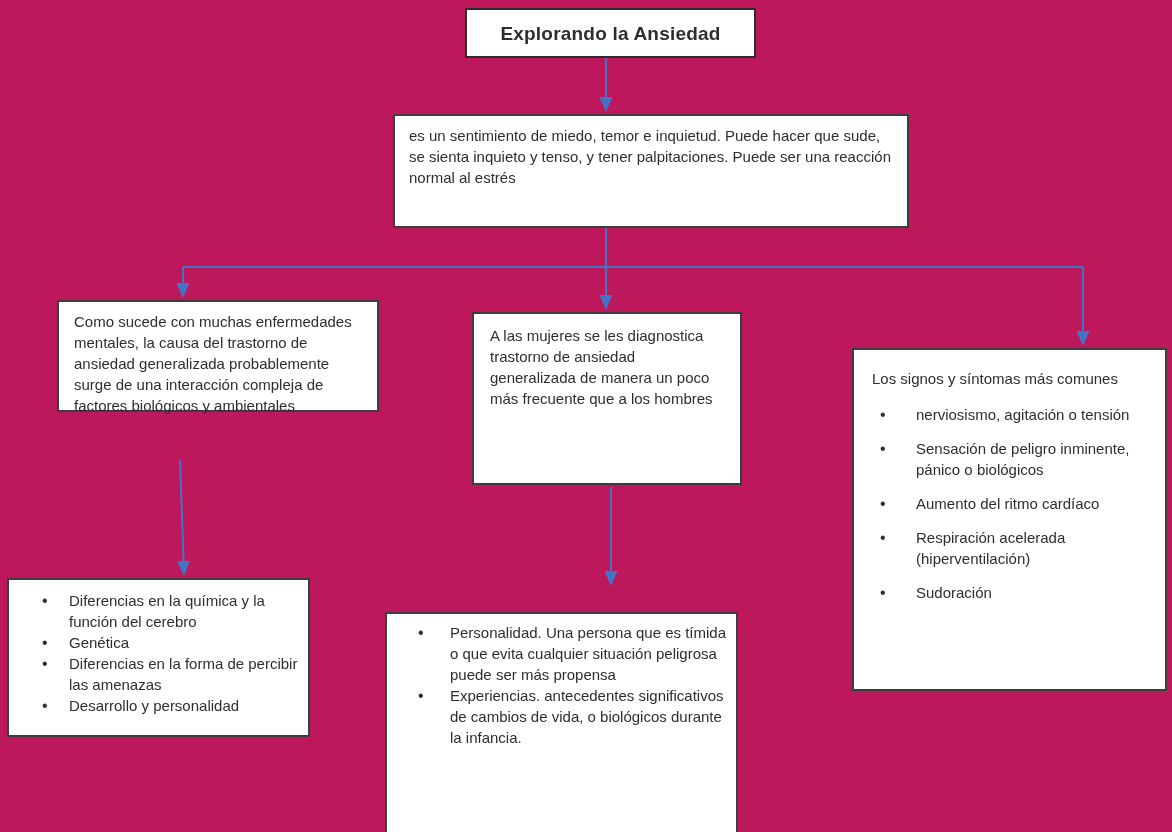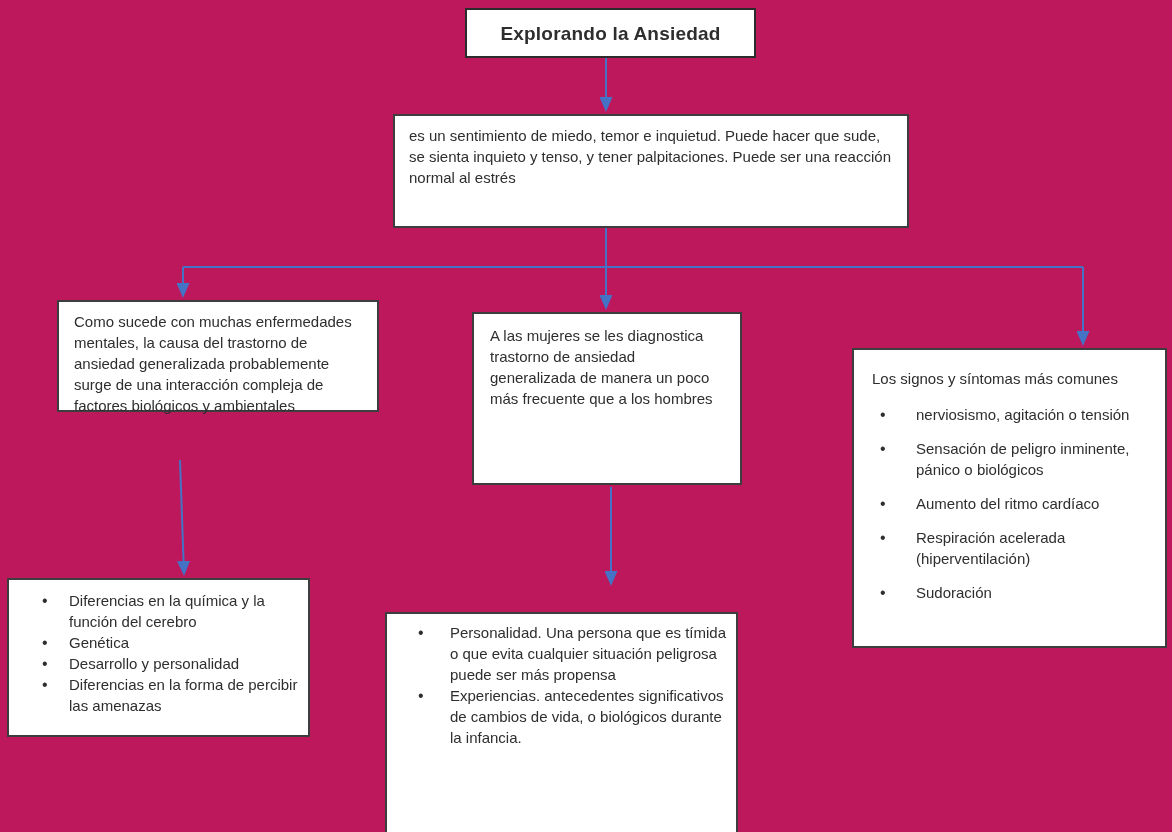--- a/index.html
+++ b/index.html
@@ -54,21 +54,21 @@
   .causes-box{
     left:17px;top:300px;width:322px;height:112px;
     padding:9px 15px;
     margin-left:40px;
   }
   .prevalence-box{
     left:472px;top:312px;width:270px;height:173px;
     padding:11px 16px;
   }
   .symptoms-box{
-    left:852px;top:348px;width:315px;height:300px;
+    left:852px;top:348px;width:315px;height:343px;
     padding:18px 14px 0 18px;
   }
   .symptoms-heading{display:block;}
   ul.blist{
     margin:0;padding:0;list-style:none;
   }
   .symptoms-box ul.blist{margin-top:15px;}
   ul.blist li{
     position:relative;
   }
@@ -137,22 +137,22 @@
       <li>Aumento del ritmo cardíaco</li>
       <li>Respiración acelerada (hiperventilación)</li>
       <li>Sudoración</li>
     </ul>
   </div>
 
   <div class="box causes-list-box">
     <ul class="blist">
       <li>Diferencias en la química y la función del cerebro</li>
       <li>Genética</li>
+      <li>Diferencias en la forma de percibir las amenazas</li>
       <li>Desarrollo y personalidad</li>
-      <li>Diferencias en la forma de percibir las amenazas</li>
     </ul>
   </div>
 
   <div class="box risk-list-box">
     <ul class="blist">
       <li>Personalidad. Una persona que es tímida o que evita cualquier situación peligrosa puede ser más propensa</li>
       <li>Experiencias.  antecedentes significativos de cambios de vida, o biológicos durante la infancia.</li>
     </ul>
   </div>
 

